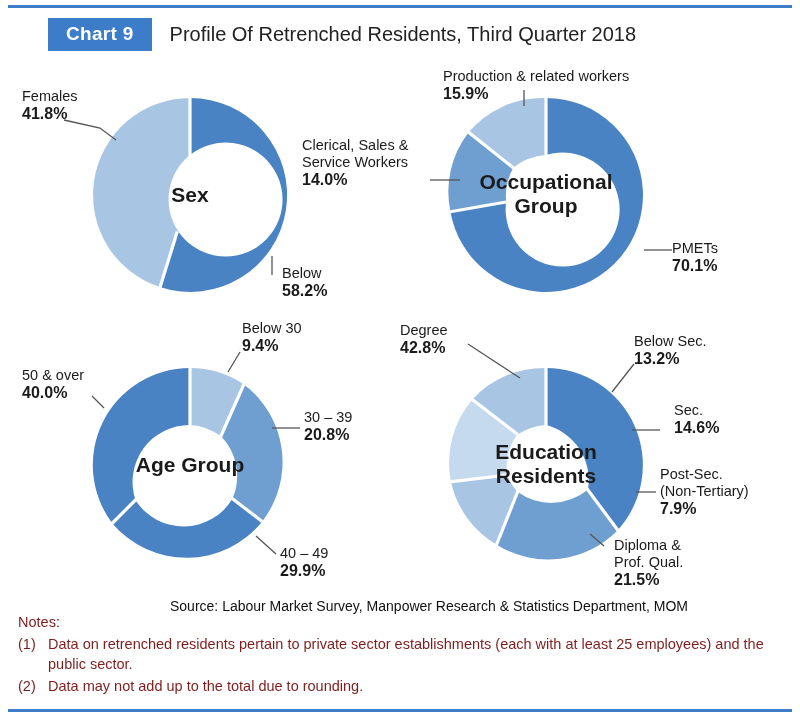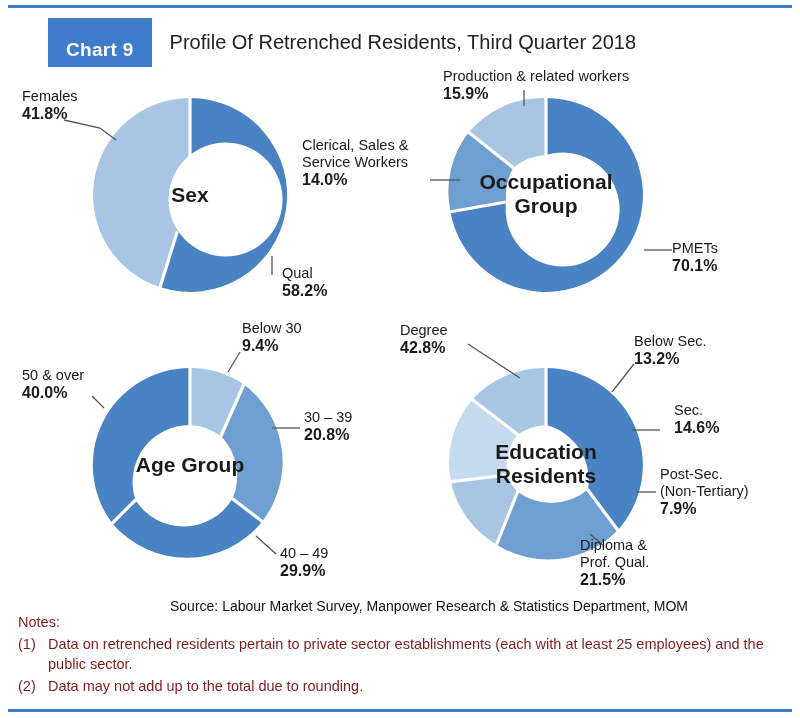--- a/index.html
+++ b/index.html
@@ -29,21 +29,21 @@
     top: 18px;
     display: flex;
     align-items: center;
     gap: 18px;
   }
   .chart-badge {
     background: #3d7cc9;
     color: #ffffff;
     font-size: 19px;
     font-weight: bold;
-    padding: 21px 18px 6px 18px;
+    padding: 5px 18px 6px 18px;
     letter-spacing: 0.3px;
   }
   .chart-title {
     font-size: 20px;
     color: #222222;
   }
   .canvas {
     position: absolute;
     left: 0;
     top: 0;
@@ -268,21 +268,21 @@
 <div class="donut-label" style="left:446px; top:440px;">
   <span>Education</span><br>
   <span>Residents</span>
 </div>
 
 <div class="ann left" style="left:22px; top:88px;">
   <span>Females</span><br>
   <span class="pct">41.8%</span>
 </div>
 <div class="ann left" style="left:282px; top:265px;">
-  <span>Qual</span><br>
+  <span>Below</span><br>
   <span class="pct">58.2%</span>
 </div>
 
 <div class="ann left" style="left:443px; top:68px;">
   <span>Production &amp; related workers</span><br>
   <span class="pct">15.9%</span>
 </div>
 <div class="ann left" style="left:302px; top:137px;">
   <span>Clerical, Sales &amp;</span><br>
   <span>Service Workers</span><br>
@@ -320,21 +320,21 @@
 </div>
 <div class="ann left" style="left:674px; top:402px;">
   <span>Sec.</span><br>
   <span class="pct">14.6%</span>
 </div>
 <div class="ann left" style="left:660px; top:466px;">
   <span>Post-Sec.</span><br>
   <span>(Non-Tertiary)</span><br>
   <span class="pct">7.9%</span>
 </div>
-<div class="ann left" style="left:580px; top:537px;">
+<div class="ann left" style="left:614px; top:537px;">
   <span>Diploma &amp;</span><br>
   <span>Prof. Qual.</span><br>
   <span class="pct">21.5%</span>
 </div>
 
 <div class="source">Source: Labour Market Survey, Manpower Research &amp; Statistics Department, MOM</div>
 
 <div class="notes">
   <div>Notes:</div>
   <div class="note-line">

